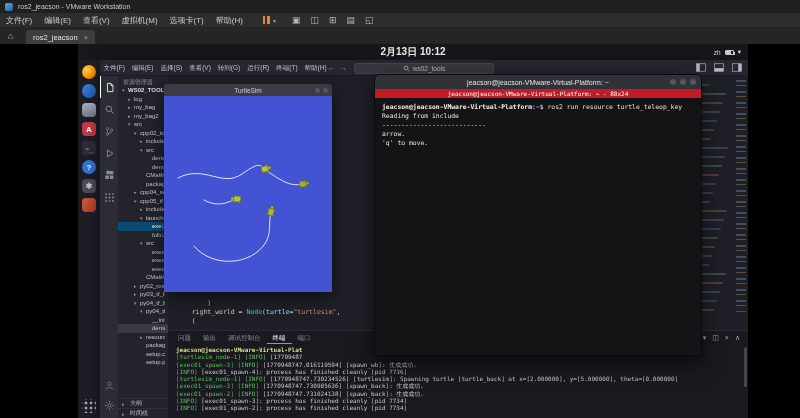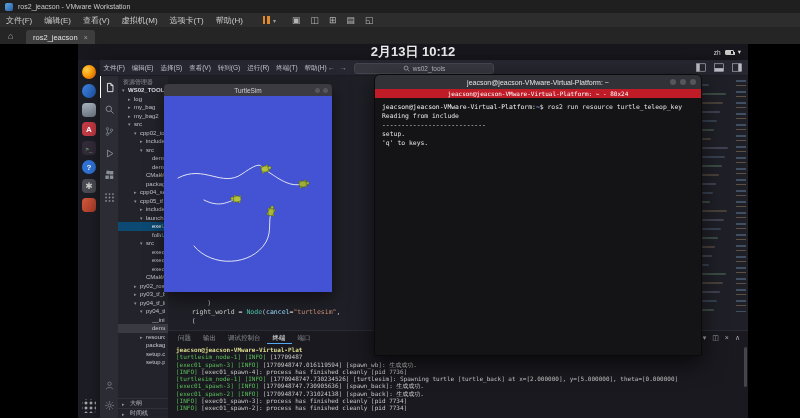--- a/index.html
+++ b/index.html
@@ -25,21 +25,21 @@
   .home{position:absolute;left:8px;top:0;font-size:9px;color:#bdbdbd;line-height:16px;}
   .vm-tab{position:absolute;left:26px;top:2px;height:14px;background:#3d3d3d;border-radius:3px 3px 0 0;
     display:flex;align-items:center;gap:6px;padding:0 7px;font-size:7.5px;color:#e2e2e2;}
   .tab-close{color:#9d9d9d;font-size:7px;}
 
   
   .vm-screen{position:absolute;left:0;top:44px;width:800px;height:374px;background:#000;}
   .desktop{position:absolute;left:78px;top:0;width:670px;height:374px;background:#1a1a21;}
   .topbar{position:absolute;left:0;top:0;width:100%;height:16px;background:#17171d;
     display:flex;align-items:center;justify-content:center;}
-  .clock{font-size:13px;color:#f0f0f0;font-weight:bold;}
+  .clock{font-size:10px;color:#f0f0f0;font-weight:bold;}
   .tray{position:absolute;right:7px;top:0;height:16px;display:flex;align-items:center;gap:4px;
     font-size:6.5px;color:#dcdcdc;}
   .battery{display:inline-block;width:9px;height:5px;border:1px solid #cfcfcf;border-radius:1px;position:relative;background:linear-gradient(to right,#cfcfcf 70%,transparent 70%);}
   .battery::after{content:"";position:absolute;right:-2px;top:1px;width:1.5px;height:3px;background:#cfcfcf;}
 
   .dock{position:absolute;left:0;top:16px;width:22px;height:358px;background:#1d1d26;}
   .dock-icon{width:14px;height:14px;margin:5px auto 0 auto;border-radius:4px;
     display:flex;align-items:center;justify-content:center;font-size:8px;color:#fff;}
   .ic-firefox{border-radius:50%;background:radial-gradient(circle at 35% 35%,#ffd24a,#ff9500 55%,#d8512e);}
   .ic-mail{border-radius:50%;background:linear-gradient(135deg,#3d83e0,#1f54a8);}
@@ -118,21 +118,21 @@
   .gterm{position:absolute;left:374px;top:30px;width:328px;height:282px;z-index:6;
     box-shadow:0 8px 22px rgba(0,0,0,.6);border-radius:6px 6px 0 0;overflow:hidden;border:1px solid #0a0a0a;}
   .gt-titlebar{height:14px;background:#313138;display:flex;align-items:center;justify-content:center;
     font-size:7px;color:#e3e3e3;position:relative;}
   .gt-btns{position:absolute;right:5px;top:4px;display:flex;gap:4px;}
   .gt-btns i{width:6px;height:6px;border-radius:50%;background:#55555c;}
   .gt-tab{height:9px;background:#c01c28;display:flex;align-items:center;justify-content:center;
     font-size:6px;color:#fff;font-family:"DejaVu Sans Mono",monospace;}
   .gt-body{height:259px;background:#141416;padding:5px 0 0 7px;overflow:hidden;}
   .gt-line{font-family:"DejaVu Sans Mono",monospace;font-size:6.4px;line-height:9px;white-space:pre;}
-  .seg-tp{color:#f2f2f2;font-weight:normal;} .seg-tw{color:#e4e4e4;} .seg-td{color:#85a9f2;font-weight:bold;}
+  .seg-tp{color:#f2f2f2;font-weight:bold;} .seg-tw{color:#e4e4e4;} .seg-td{color:#85a9f2;font-weight:bold;}
 </style>
 </head>
 <body>
 
 <div class="screen">
 
   <div class="vm-titlebar">
     <span class="vm-appicon"></span>
     <span class="vm-title">ros2_jeacson - VMware Workstation</span>
   </div>
@@ -498,21 +498,21 @@
           <div class="sb-sec timeline">
             <span class="tw">▸</span>
             <span>时间线</span>
           </div>
         </div>
 
         <div class="vsc-editor">
           <div class="code-sliver">
 
           <div class="code-line"><span class="seg-w">        )</span></div>
-              <div class="code-line"><span class="seg-w">    right_world = </span><span class="seg-cl">Node</span><span class="seg-w">(</span><span class="seg-v">cancel</span><span class="seg-w">=</span><span class="seg-s">"turtlesim"</span><span class="seg-w">,</span></div>
+              <div class="code-line"><span class="seg-w">    right_world = </span><span class="seg-cl">Node</span><span class="seg-w">(</span><span class="seg-v">turtle</span><span class="seg-w">=</span><span class="seg-s">"turtlesim"</span><span class="seg-w">,</span></div>
               <div class="code-line"><span class="seg-w">    (</span></div>
             </div>
           <div class="editor-decor">
               <div class="stripe" style="top: 0px; width: 7px; background: rgb(95, 125, 156);"></div>
               <div class="stripe" style="top: 9px; width: 24px; background: rgb(111, 157, 124);"></div>
               <div class="stripe" style="top: 18px; width: 21px; background: rgb(156, 127, 95);"></div>
               <div class="stripe" style="top: 27px; width: 18px; background: rgb(125, 127, 156);"></div>
               <div class="stripe" style="top: 36px; width: 15px; background: rgb(95, 125, 156);"></div>
               <div class="stripe" style="top: 45px; width: 12px; background: rgb(111, 157, 124);"></div>
               <div class="stripe" style="top: 54px; width: 9px; background: rgb(156, 127, 95);"></div>
@@ -632,18 +632,18 @@
           </span>
       </div>
       <div class="gt-tab">
         <span>jeacson@jeacson-VMware-Virtual-Platform: ~ - 80x24</span>
       </div>
       <div class="gt-body">
 
       <div class="gt-line"><span class="seg-tp">jeacson@jeacson-VMware-Virtual-Platform</span><span class="seg-tw">:</span><span class="seg-td">~</span><span class="seg-tw">$ ros2 run resource turtle_teleop_key</span></div>
           <div class="gt-line"><span class="seg-tw">Reading from include</span></div>
           <div class="gt-line"><span class="seg-tw">---------------------------</span></div>
-          <div class="gt-line"><span class="seg-tw">setup.</span></div>
-          <div class="gt-line"><span class="seg-tw">'q' to keys.</span></div>
+          <div class="gt-line"><span class="seg-tw">arrow.</span></div>
+          <div class="gt-line"><span class="seg-tw">'q' to move.</span></div>
         </div>
     </div>
   </div>
 </div>
 
 </body></html>

